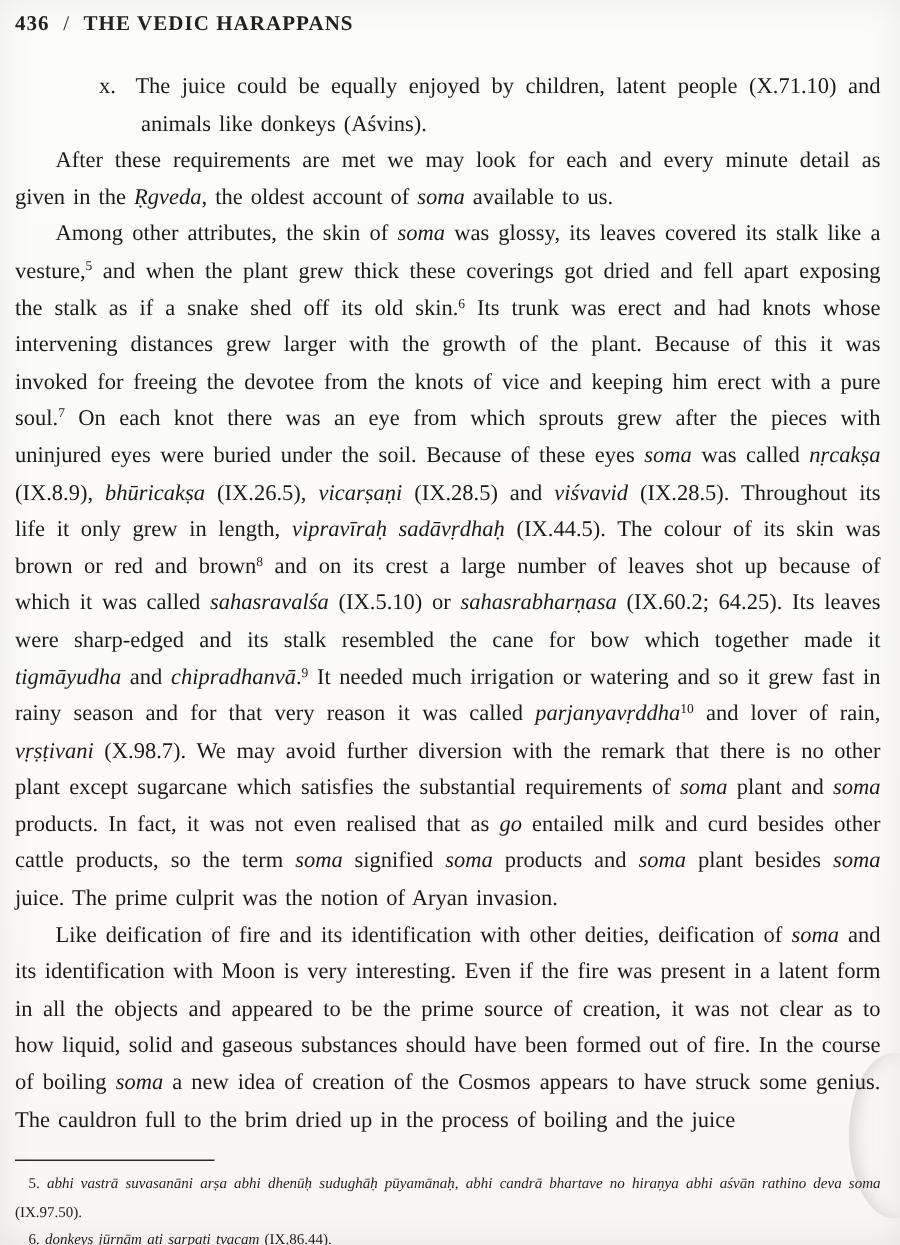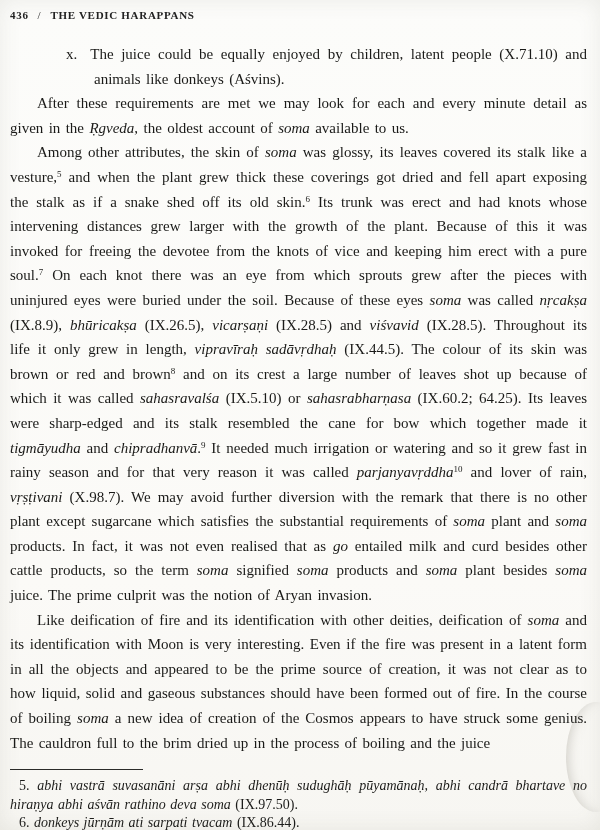--- a/index.html
+++ b/index.html
@@ -12,21 +12,21 @@
     position: relative;
     width: 600px; height: 830px;
     box-sizing: border-box;
     background: linear-gradient(180deg, #fcfcfa 0%, #fbfaf7 70%, #f7f6f2 100%);
     padding: 9px 13px 4px 10px;
     overflow: hidden;
     color: #1a1a18;
     box-shadow: inset 0 0 22px rgba(90,85,70,0.10);
   }
   .header {
-    font-size: 11px;
+    font-size: 14px;
     font-weight: 600;
     letter-spacing: 0.7px;
     color: #222;
     white-space: nowrap;
   }
   .hdr-sep { margin: 0 9px; font-weight: 400; }
   .body-text { margin-top: 21px; }
   .para {
     margin: 0;
     font-size: 15px;
@@ -49,21 +49,21 @@
     word-spacing: 0;
   }
   .fn-rule {
     width: 133px;
     border: none;
     border-top: 1.4px solid #2b2b29;
     margin: 14px 0 7px 0;
   }
   .footnote {
     margin: 0;
-    font-size: 14px;
+    font-size: 10px;
     line-height: 18.3px;
     text-align: justify;
     text-indent: 9px;
     word-spacing: 1px;
     color: #1c1c1a;
     font-family: Liberation Serif, serif;
   }
   .fn-num { font-style: normal; }
   
   .curl {

